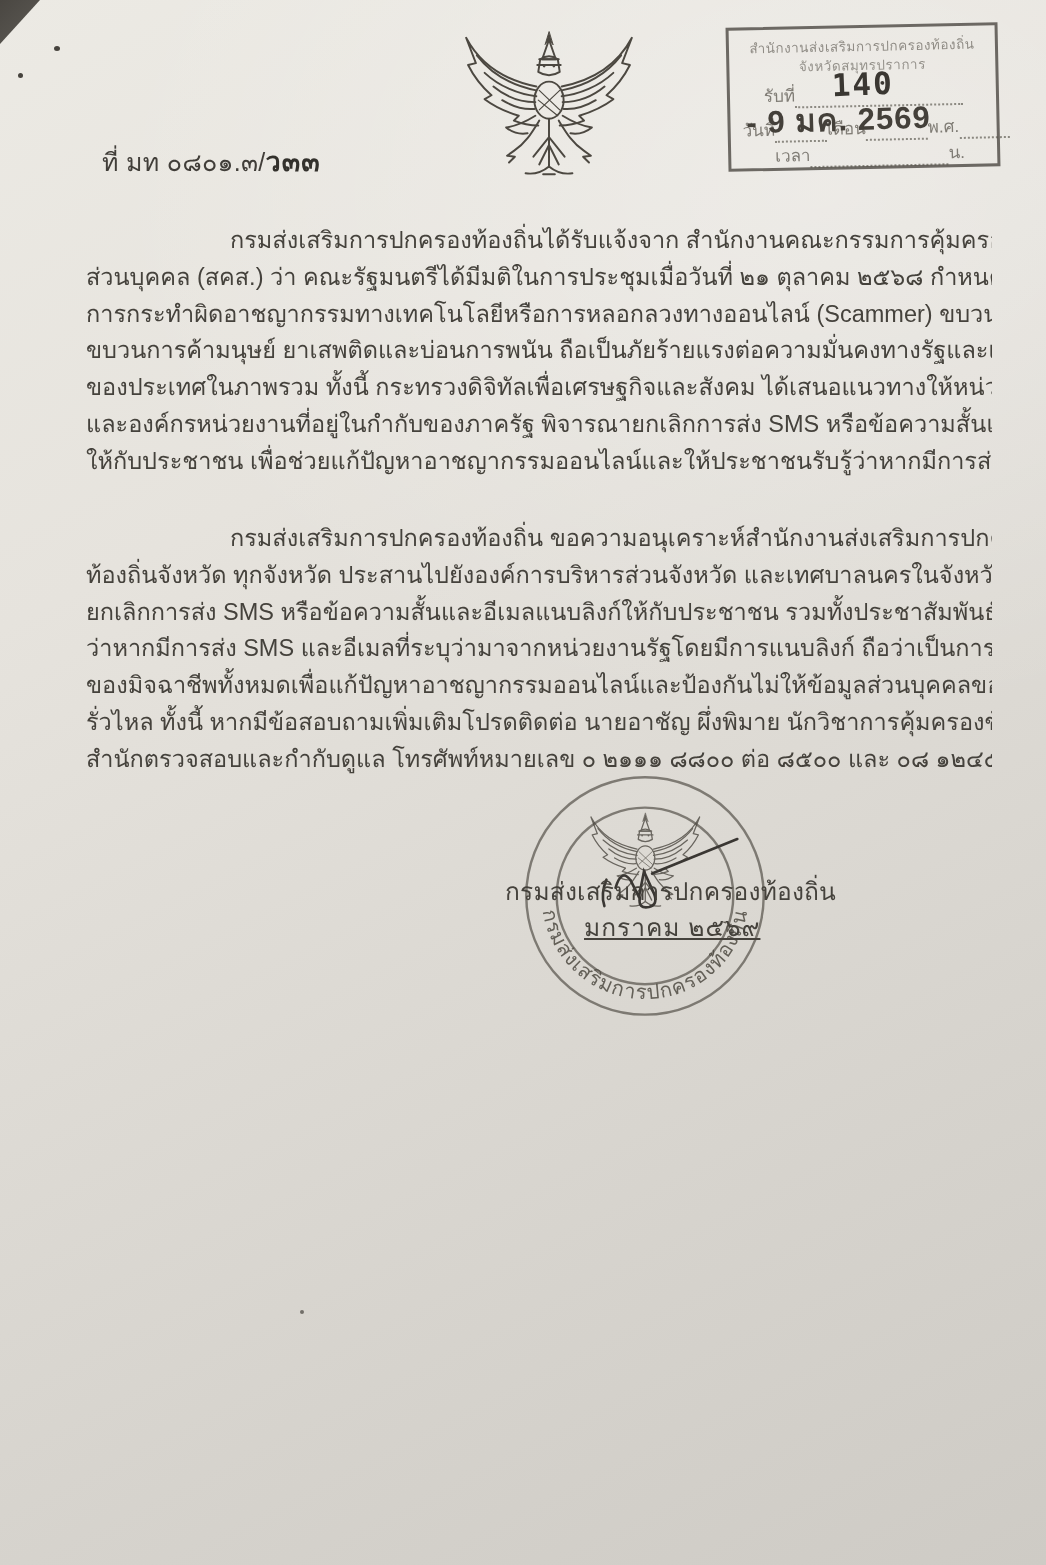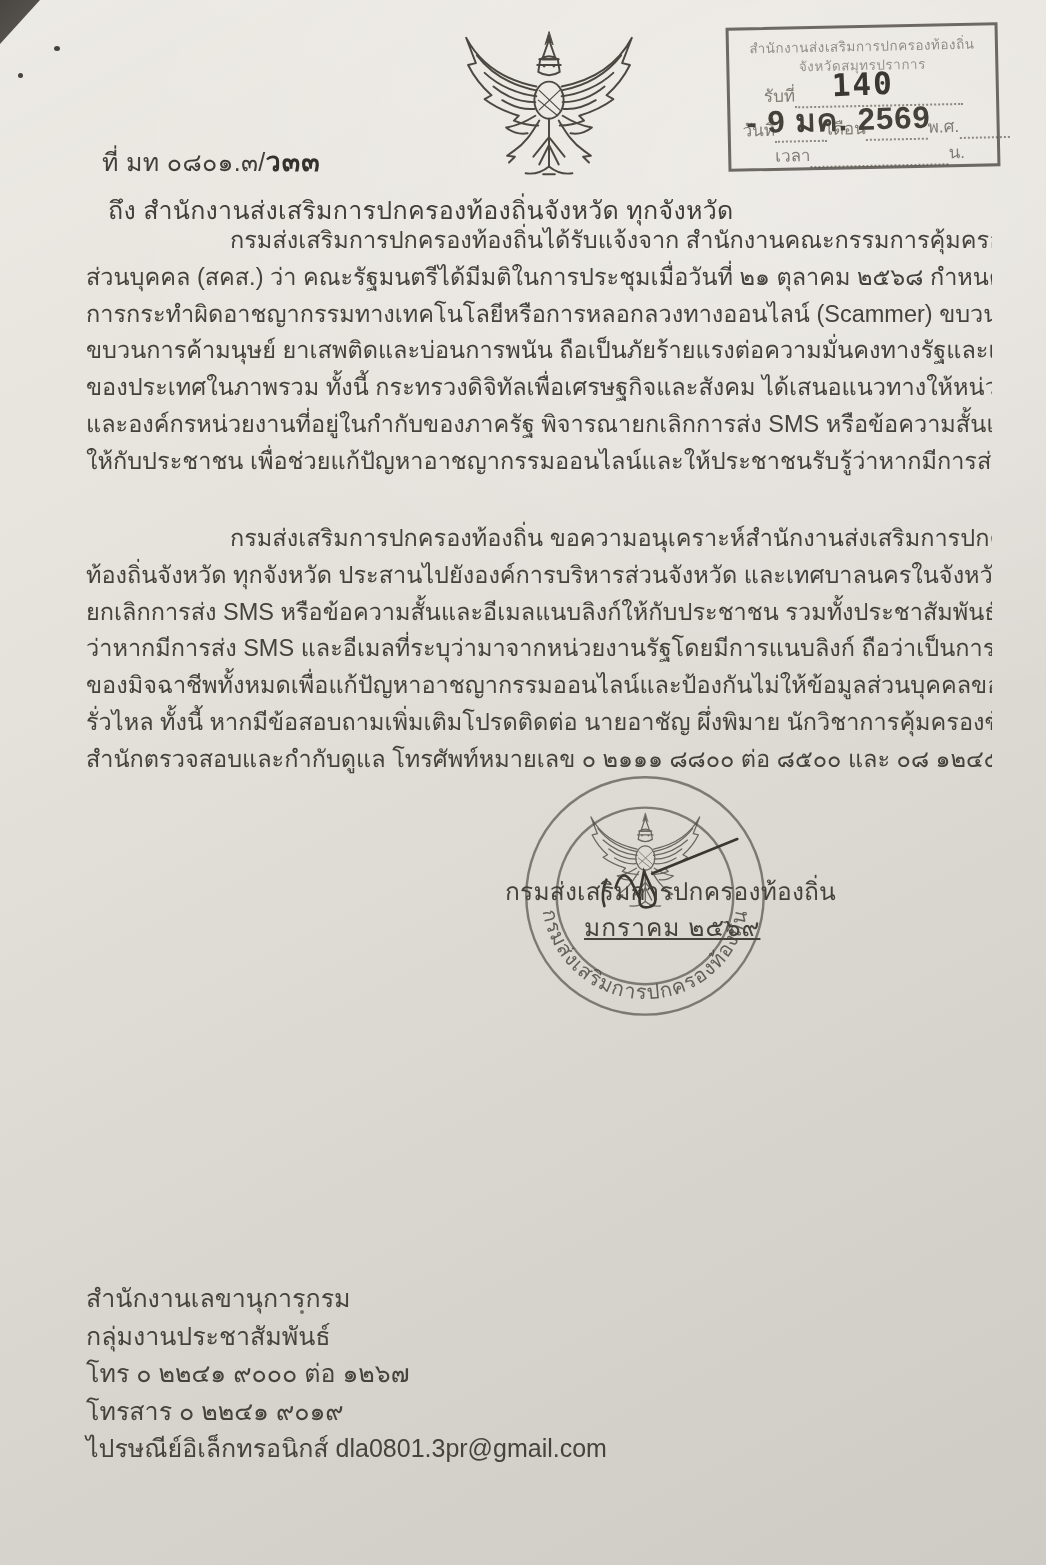--- a/index.html
+++ b/index.html
@@ -147,21 +147,20 @@
     </div>
     <div class="date-stamp">- 9 มค. 2569</div>
     <div class="srow s-time">
       <span class="s-label">เวลา</span><span class="dots" style="width:138px"></span><span class="s-label">น.</span>
     </div>
   </div>
 
   <div class="line ref-line ink">
     <span>ที่ มท ๐๘๐๑.๓/</span><span class="ref-hand">ว๓๓</span>
   </div>
-  <div class="line to-line ink">ถึง  สำนักงานส่งเสริมการปกครองท้องถิ่นจังหวัด ทุกจังหวัด</div>
 
   <div class="para para1">
     <div class="pline indent">กรมส่งเสริมการปกครองท้องถิ่นได้รับแจ้งจาก สำนักงานคณะกรรมการคุ้มครองข้อมูล</div>
     <div class="pline">ส่วนบุคคล (สคส.) ว่า คณะรัฐมนตรีได้มีมติในการประชุมเมื่อวันที่ ๒๑ ตุลาคม ๒๕๖๘ กำหนดให้ปัญหา</div>
     <div class="pline">การกระทำผิดอาชญากรรมทางเทคโนโลยีหรือการหลอกลวงทางออนไลน์ (Scammer) ขบวนการฟอกเงิน</div>
     <div class="pline">ขบวนการค้ามนุษย์ ยาเสพติดและบ่อนการพนัน ถือเป็นภัยร้ายแรงต่อความมั่นคงทางรัฐและเศรษฐกิจ</div>
     <div class="pline">ของประเทศในภาพรวม ทั้งนี้ กระทรวงดิจิทัลเพื่อเศรษฐกิจและสังคม ได้เสนอแนวทางให้หน่วยงานราชการ</div>
     <div class="pline">และองค์กรหน่วยงานที่อยู่ในกำกับของภาครัฐ พิจารณายกเลิกการส่ง SMS หรือข้อความสั้นและอีเมลแนบลิงก์</div>
     <div class="pline">ให้กับประชาชน เพื่อช่วยแก้ปัญหาอาชญากรรมออนไลน์และให้ประชาชนรับรู้ว่าหากมีการส่ง SMS และอีเมล</div>
   </div>
@@ -193,21 +192,14 @@
       <g stroke="#3a3733" fill="none" stroke-width="2.6" stroke-linecap="round">
         <path d="M224 72 L140 106"></path>
         <path d="M104 120 q6 -20 15 -7 l8 16 l5 -25 l10 22 q4 11 -5 13 q-11 2 -9 -9"></path>
         <path d="M95 112 q-6 14 -2 26"></path>
       </g>
     </svg>
   </div>
   <div class="line seal-overlay1">กรมส่งเสริมการปกครองท้องถิ่น</div>
   <div class="line seal-overlay2">มกราคม ๒๕๖๙</div>
 
-  <div class="footer">
-    <div class="fline">สำนักงานเลขานุการกรม</div>
-    <div class="fline">กลุ่มงานประชาสัมพันธ์</div>
-    <div class="fline">โทร ๐ ๒๒๔๑ ๙๐๐๐ ต่อ ๑๒๖๗</div>
-    <div class="fline">โทรสาร ๐ ๒๒๔๑ ๙๐๑๙</div>
-    <div class="fline">ไปรษณีย์อิเล็กทรอนิกส์ dla0801.3pr@gmail.com</div>
-  </div>
 
 </div>
 
 </body></html>

